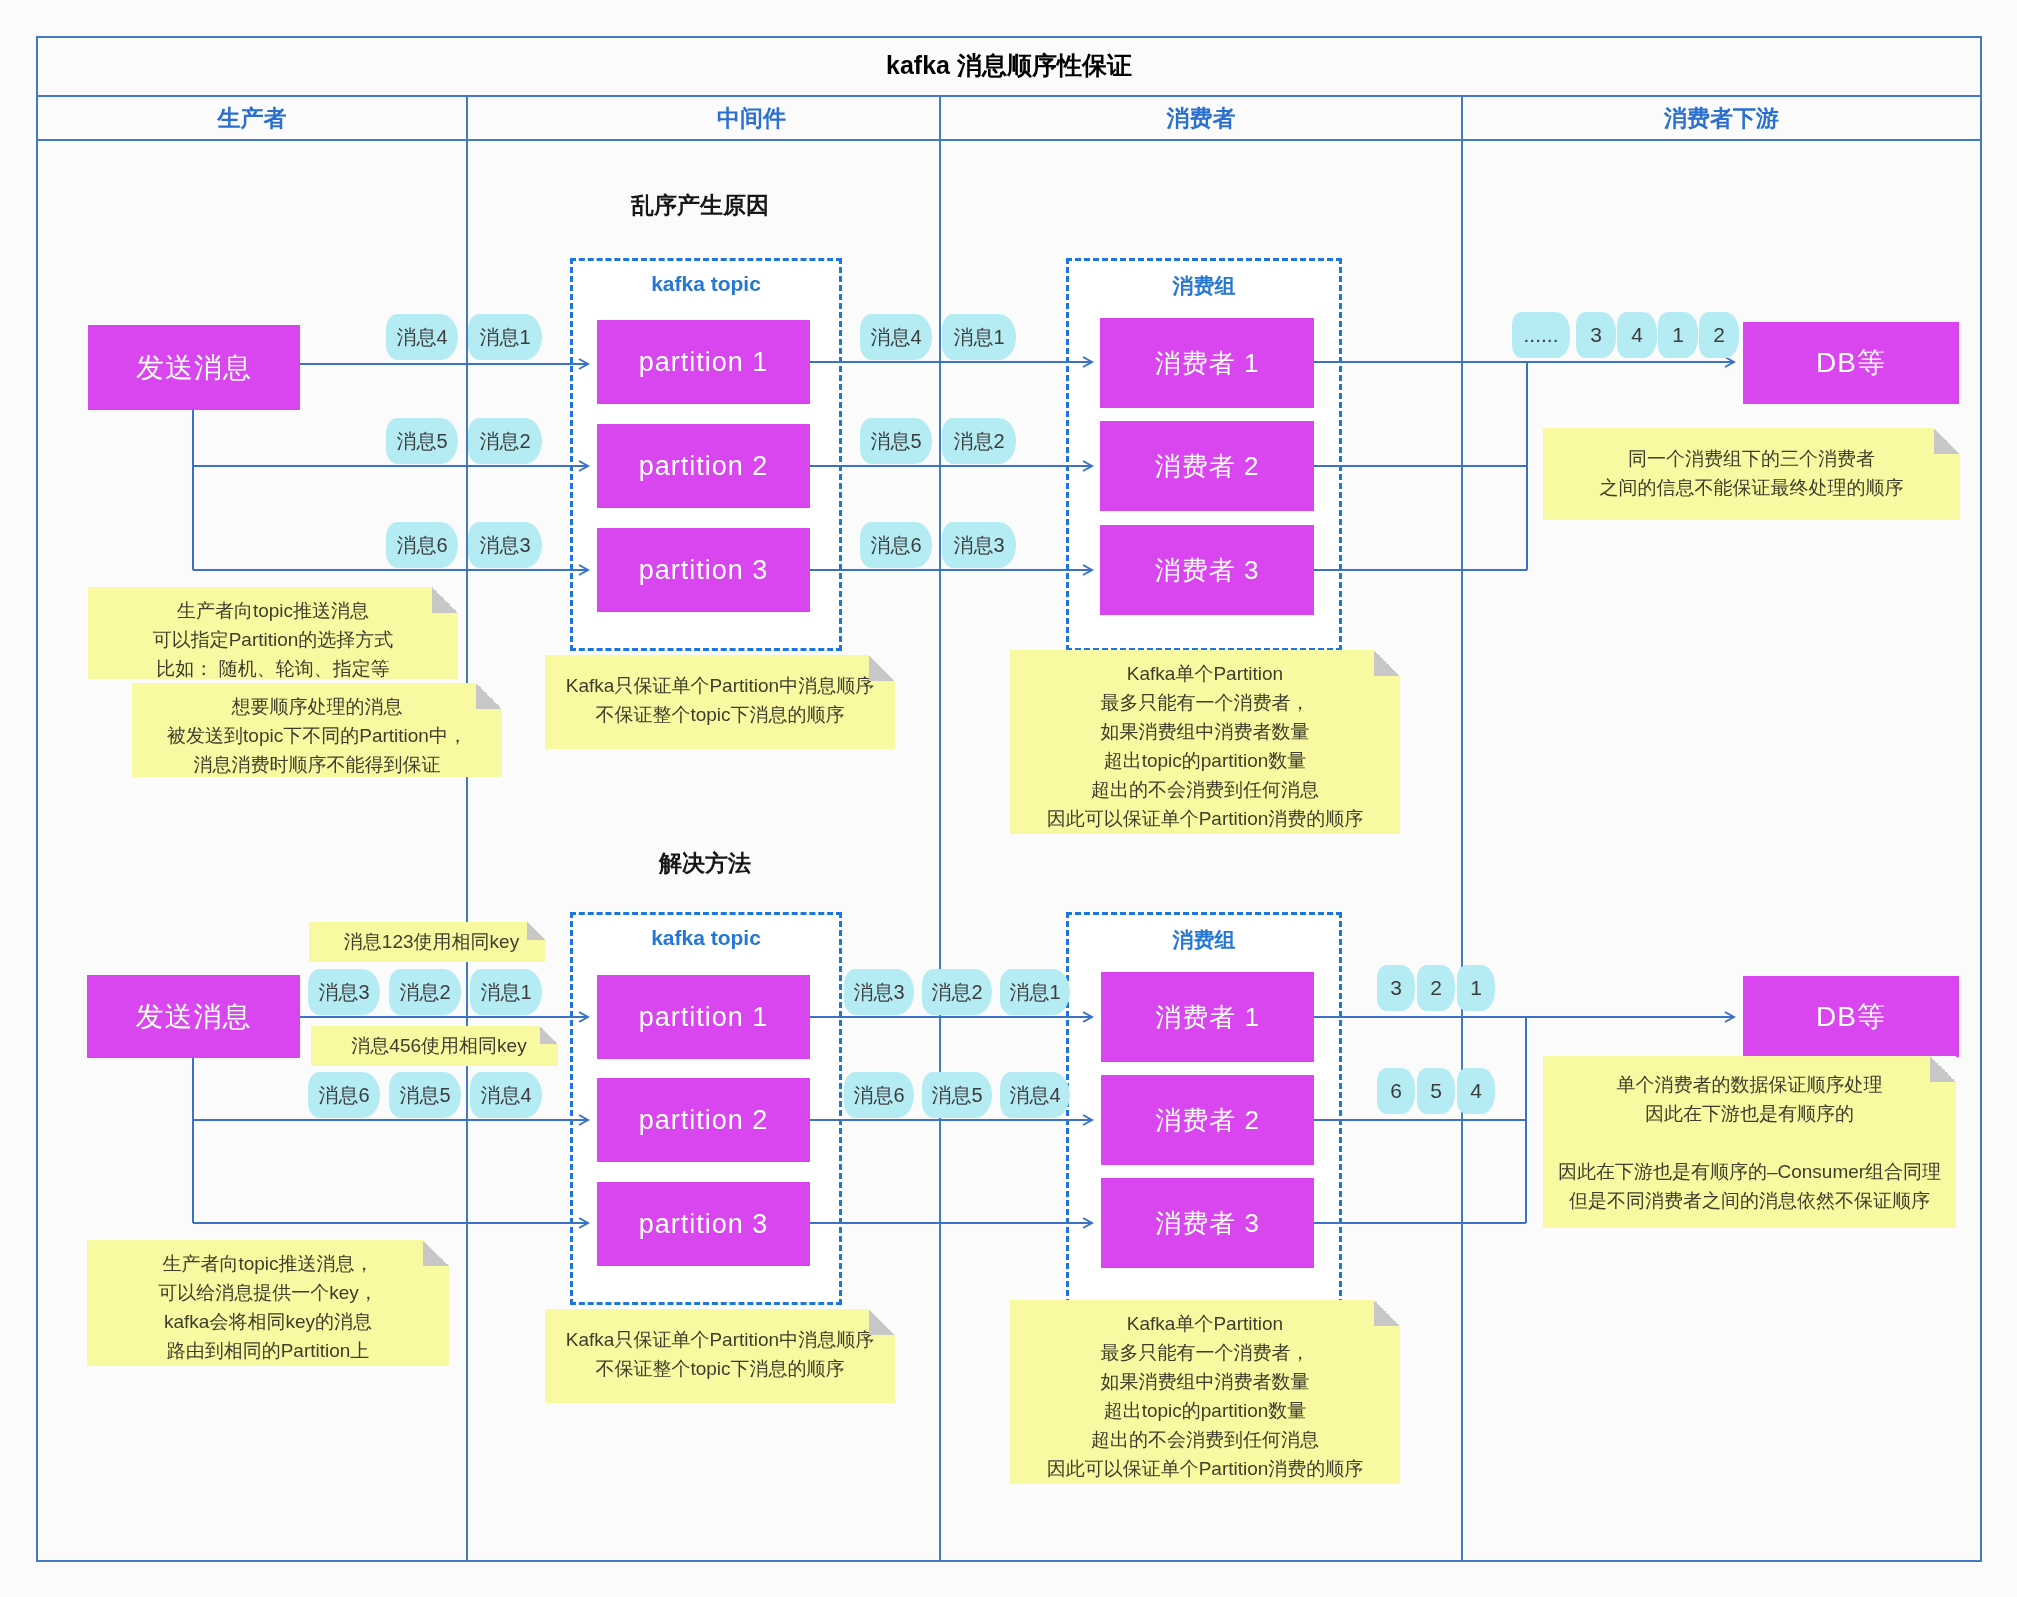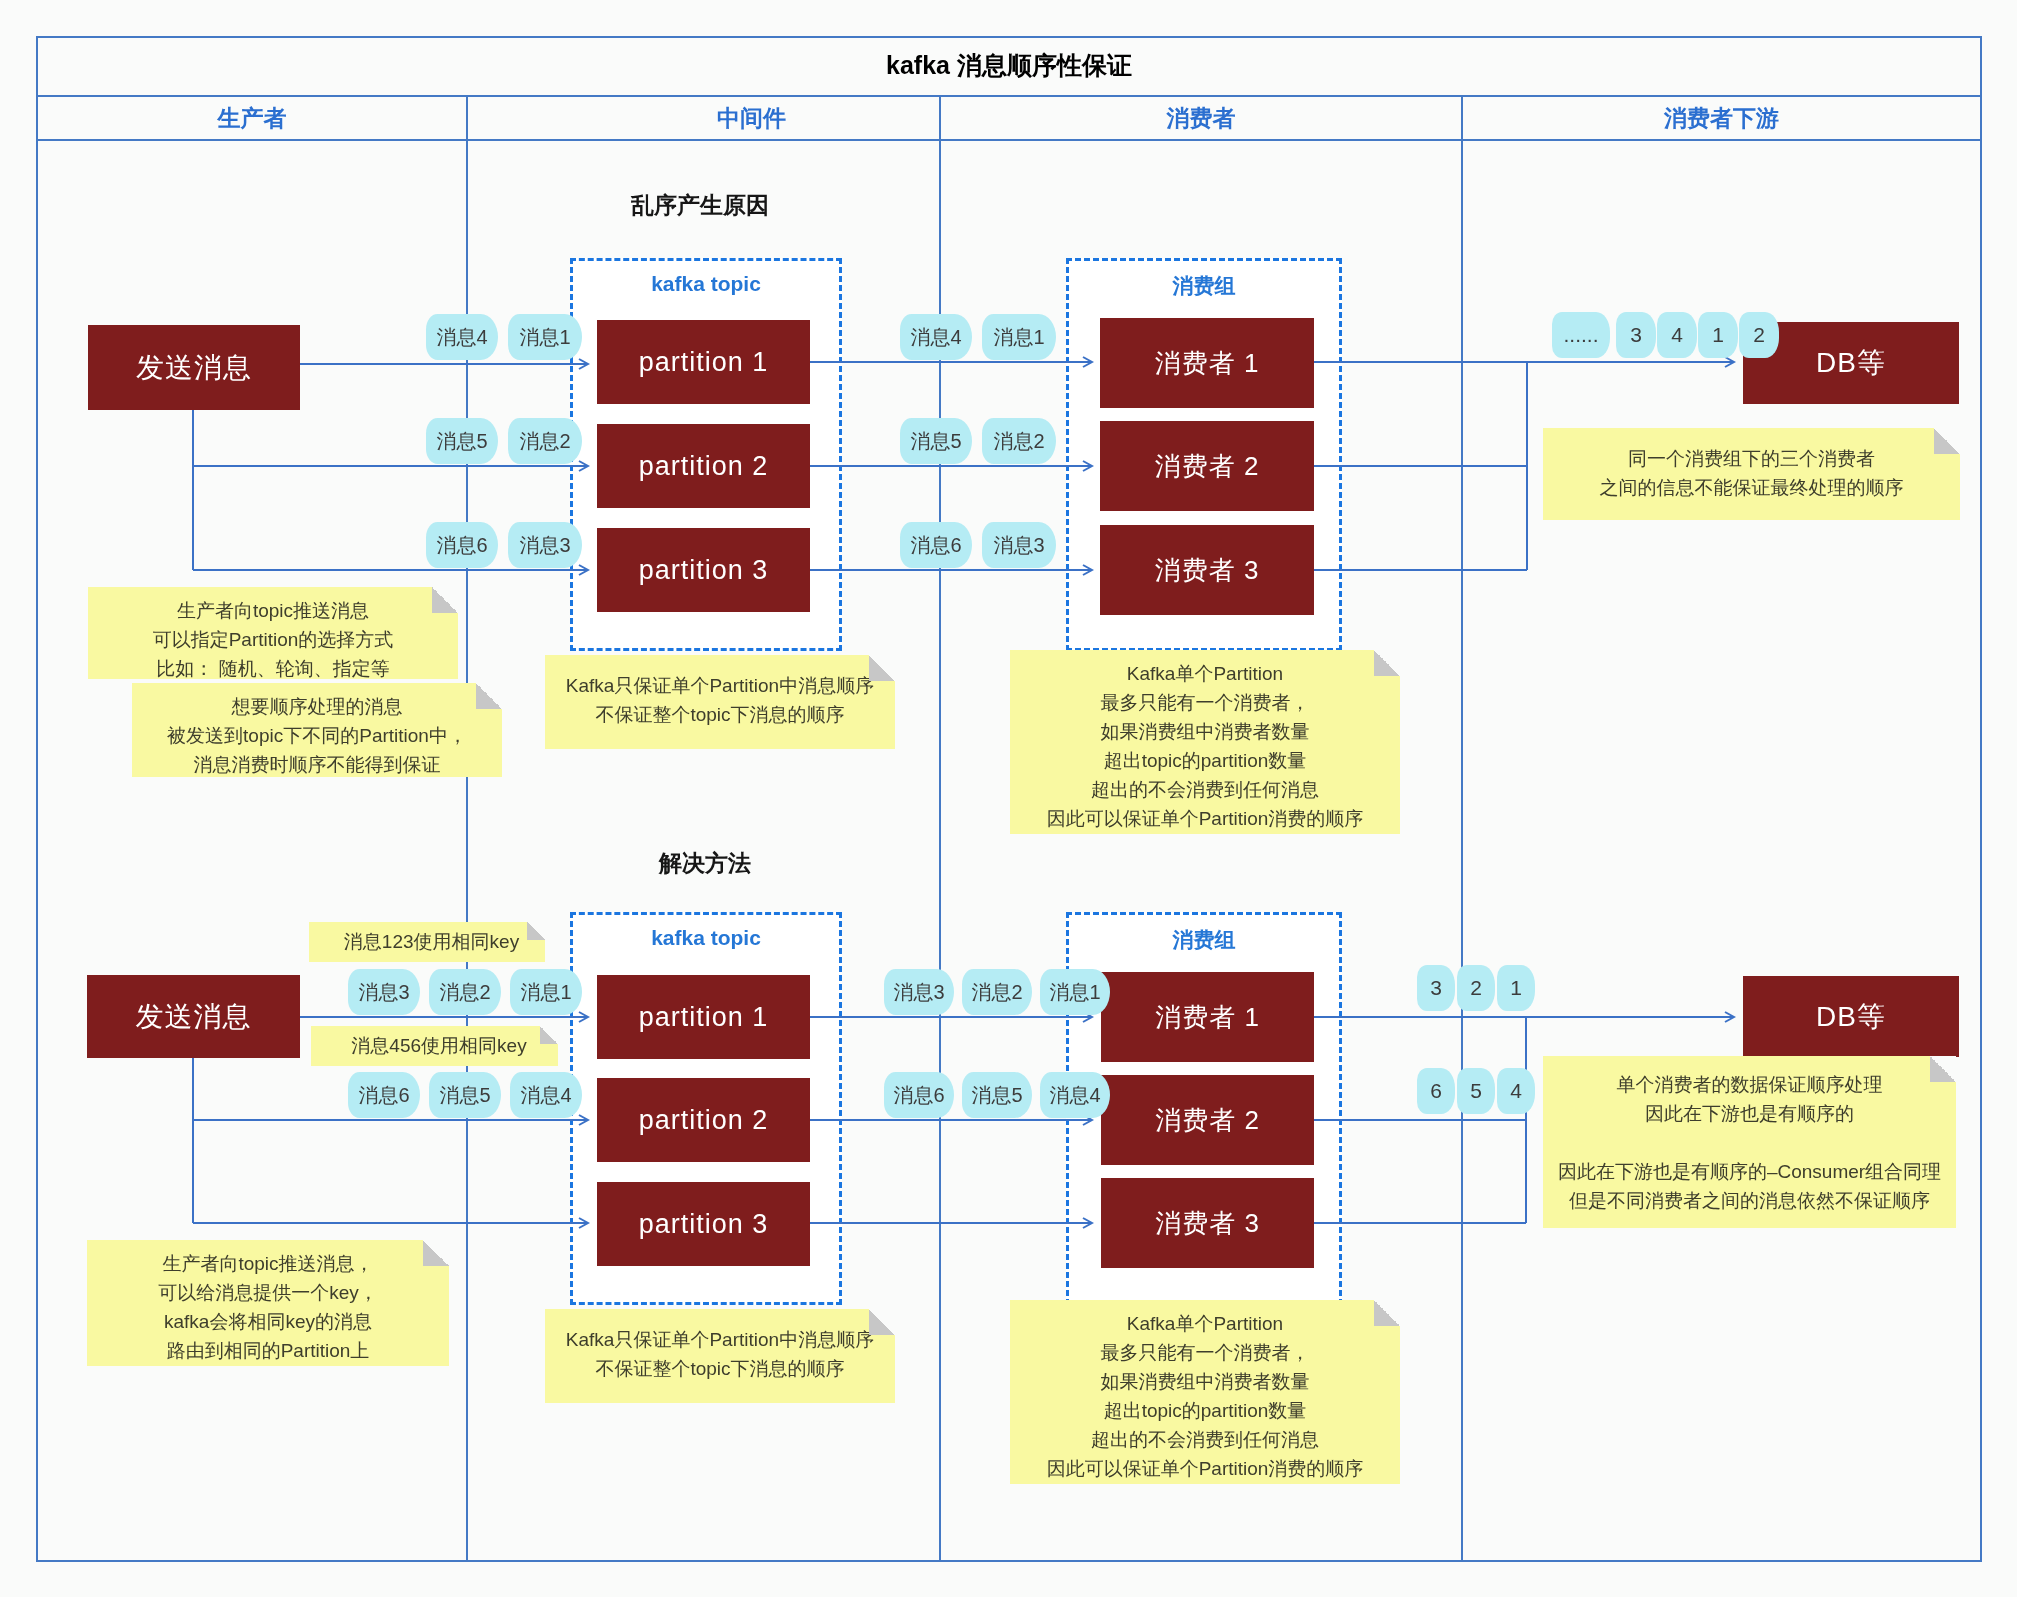--- a/index.html
+++ b/index.html
@@ -4,28 +4,28 @@
 <style>
   html,body{margin:0;padding:0;background:#fafbfa;}
   #canvas{position:relative;width:2017px;height:1597px;background:#fafbfa;
           font-family:"Liberation Sans","DejaVu Sans",sans-serif;overflow:hidden;}
   svg.layer{position:absolute;left:0;top:0;}
   .title{position:absolute;left:37px;top:36px;width:1944px;height:58px;display:flex;
          align-items:center;justify-content:center;color:#000000;font-size:25px;font-weight:600;}
   .lanehdr{position:absolute;top:96px;height:44px;display:flex;align-items:center;
            justify-content:center;color:#2b6fd0;font-size:23px;font-weight:700;}
   .heading{position:absolute;color:#161616;font-size:23px;font-weight:700;text-align:center;}
-  .bluebox{position:absolute;background:#7f1d1d;color:#ffffff;display:flex;align-items:center;
+  .bluebox{position:absolute;background:#d946ef;color:#ffffff;display:flex;align-items:center;
            justify-content:center;font-size:27px;letter-spacing:1px;}
   .dashedbox{position:absolute;background:#ffffff;border:3px dashed #1b76e0;}
   .dlabel{position:absolute;left:0;right:0;top:11px;text-align:center;color:#2577d6;
           font-size:21px;font-weight:700;}
   .chip{position:absolute;background:#b5ecf4;color:#3c3c3c;display:flex;align-items:center;
         justify-content:center;font-size:20px;
-        border-radius:12px 18px 18px 12px / 16px 24px 24px 16px;margin-left:40px;}
+        border-radius:12px 18px 18px 12px / 16px 24px 24px 16px;}
   .chip.num{font-size:21px;border-radius:10px 14px 14px 10px / 12px 20px 20px 12px;}
   .note{position:absolute;background:#f9f9a1;color:#3e3e2c;font-size:19px;line-height:29px;
         text-align:center;padding:9px 6px;box-sizing:border-box;}
   .note::after{content:"";position:absolute;top:0;right:0;width:26px;height:26px;
         background:linear-gradient(225deg,#fafbfa 0,#fafbfa 50%,#c7c7c7 50%,#c7c7c7 100%);}
   .keynote{position:absolute;background:#f9f9a1;color:#3e3e2c;font-size:19px;
         display:flex;align-items:center;justify-content:center;box-sizing:border-box;padding-left:9px;}
   .keynote::after{content:"";position:absolute;top:0;right:0;width:18px;height:18px;
         background:linear-gradient(225deg,#fafbfa 0,#fafbfa 50%,#c7c7c7 50%,#c7c7c7 100%);}
   .nl{min-height:29px;}

